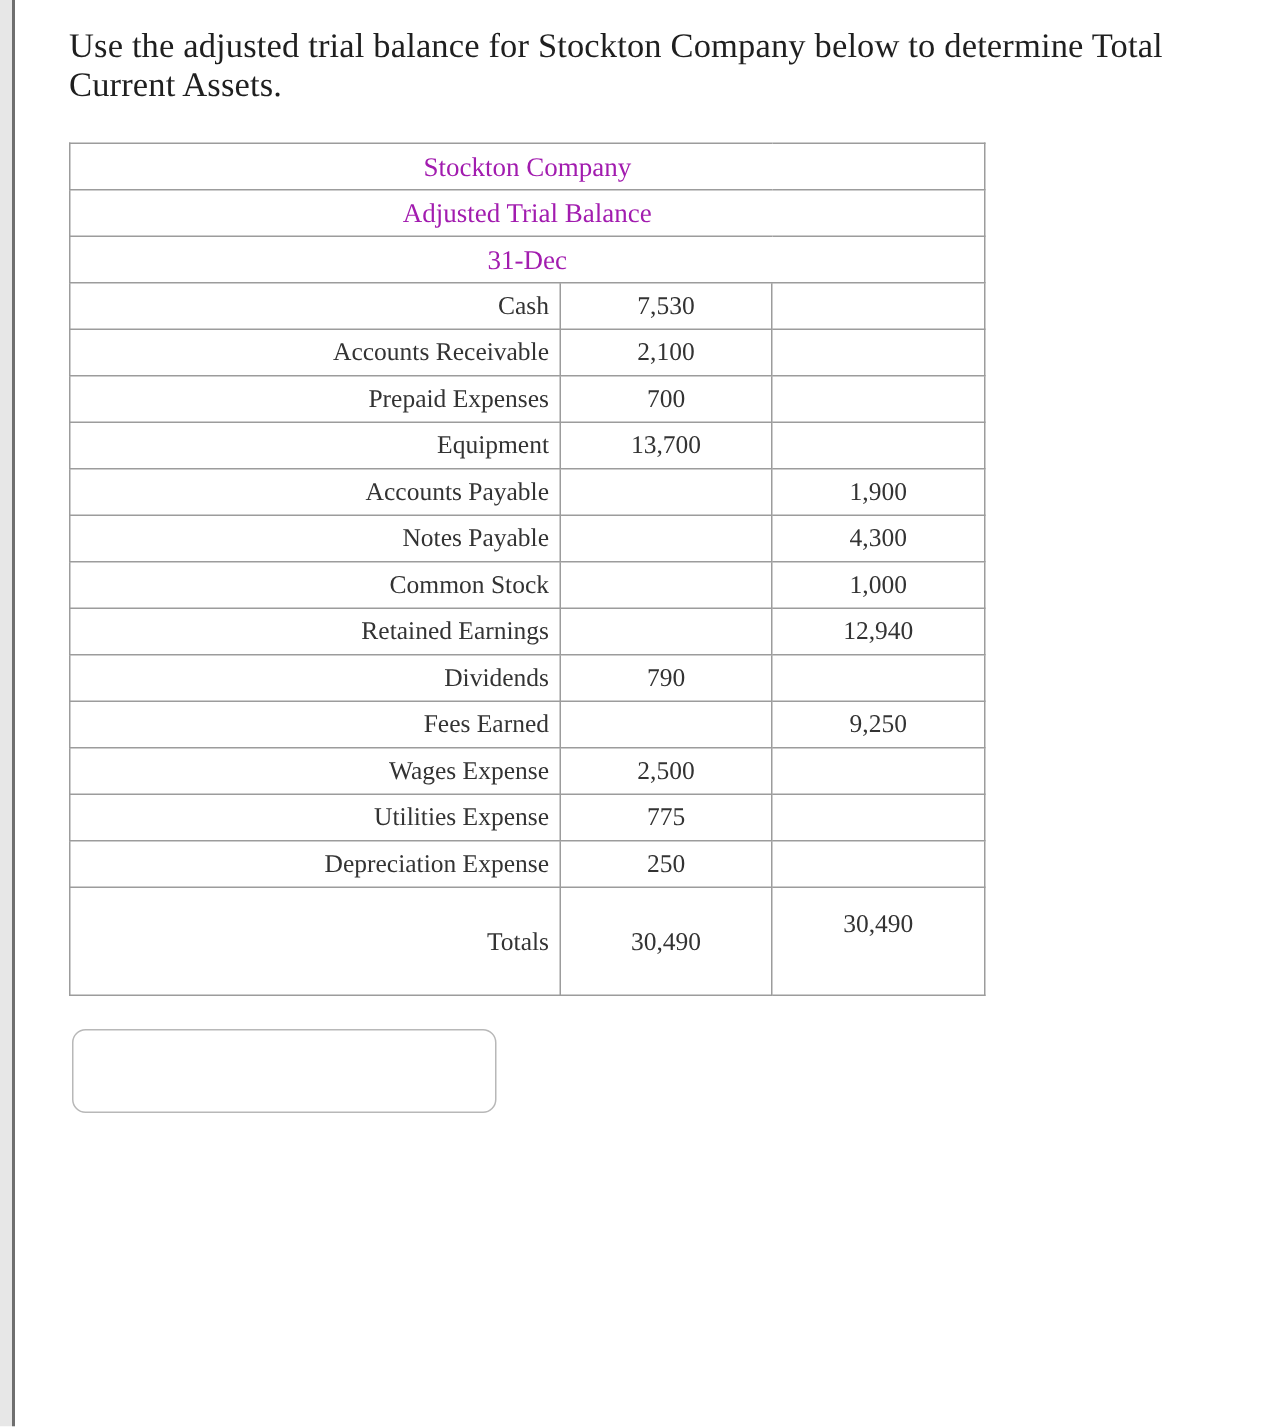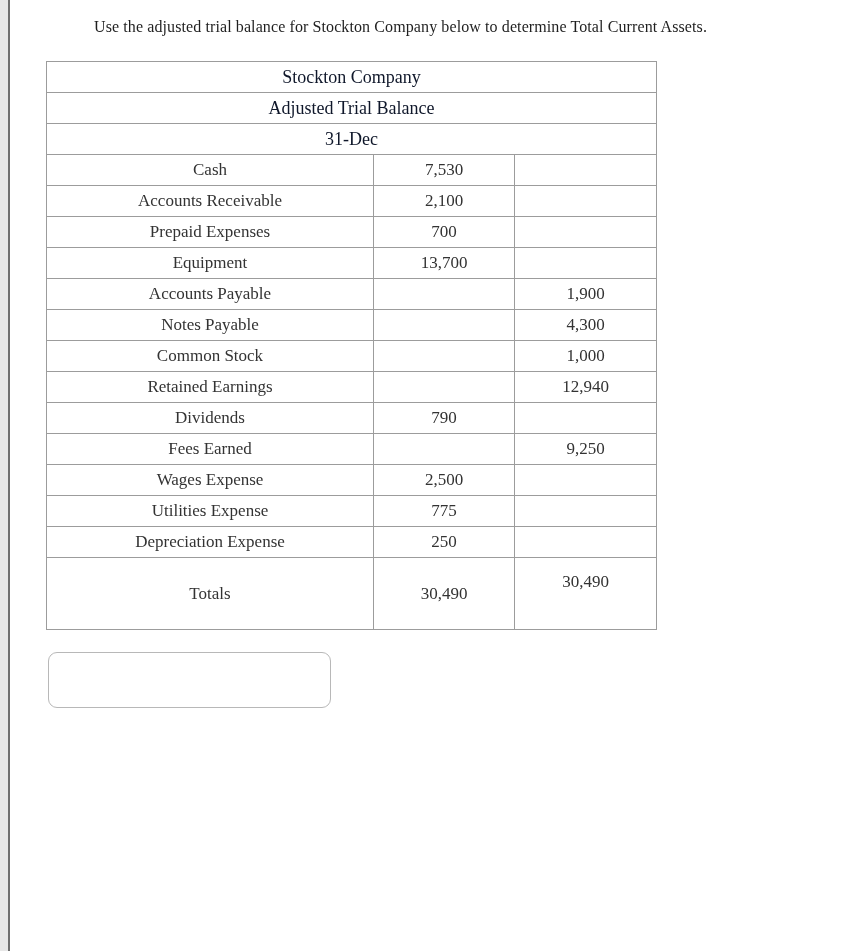--- a/index.html
+++ b/index.html
@@ -19,24 +19,23 @@
     border-right: 2px solid #6f6f6f;
   }
   .content {
     position: absolute;
     left: 46px;
     top: 0;
     width: 780px;
   }
   .question {
     margin-top: 18px;
-    font-size: 16px;
+    font-size: 23px;
     color: #1f1f1f;
     letter-spacing: 0.1px;
-    margin-left: 48px;
   }
   table.tb {
     margin-top: 25px;
     border-collapse: collapse;
     width: 610px;
     table-layout: fixed;
     color: #333333;
   }
   table.tb td {
     border: 1px solid #9c9c9c;
@@ -46,23 +45,23 @@
     vertical-align: middle;
     overflow: hidden;
     white-space: nowrap;
   }
   table.tb col.c-acct { width: 327px; }
   table.tb col.c-debit { width: 141px; }
   table.tb col.c-credit { width: 142px; }
   tr.hdr td {
     text-align: center;
     font-size: 18px;
-    color: #0f172a;
+    color: #a21caf;
   }
-  td.acct { text-align: center; }
+  td.acct { text-align: right; }
   td.num { text-align: center; }
   tr.totals-row td { height: 72px; }
   tr.totals-row td.acct { vertical-align: middle; margin-top: 28px; }
   tr.totals-row td.num-debit { vertical-align: middle; }
   tr.totals-row td.num-credit { vertical-align: top; padding-top: 14px; }
   .answer-label {
     margin-top: 88px;
     font-family: "Liberation Sans", sans-serif;
     font-size: 23px;
     color: #4d4d4d;

